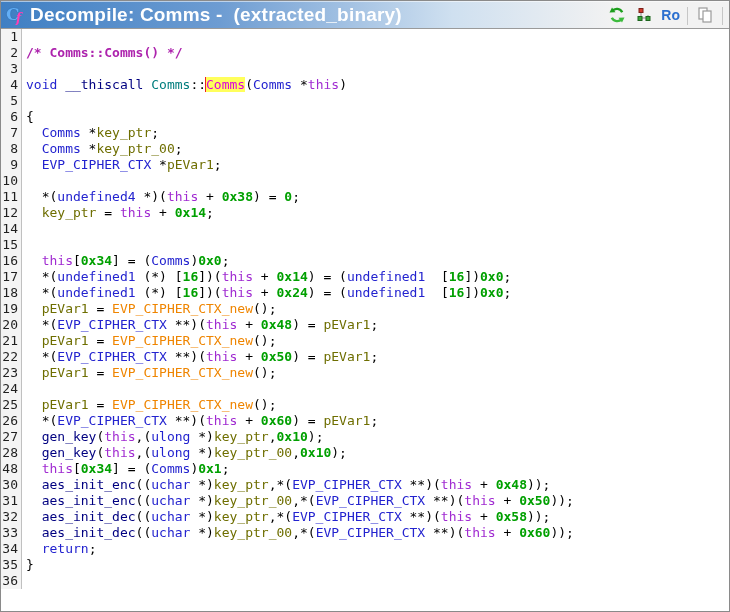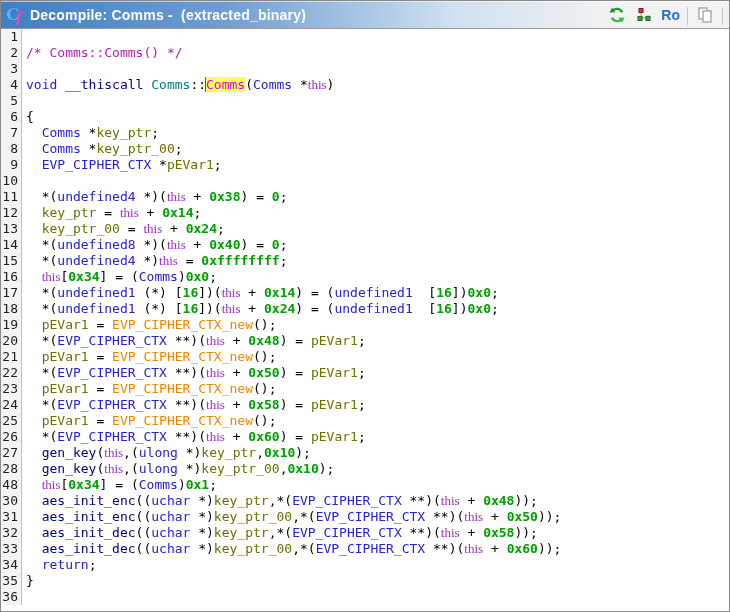--- a/index.html
+++ b/index.html
@@ -16,38 +16,38 @@
   .window{width:728px;height:610px;border:1px solid #8a8a8a;background:#ffffff;
           display:flex;flex-direction:column;}
   
   .titlebar{height:27px;flex:0 0 27px;display:flex;align-items:center;
     background:linear-gradient(to right,var(--titlebar-from) 0%,#6d9cd2 30%,var(--titlebar-mid) 62%,var(--titlebar-to) 84%);
     border-bottom:1px solid #9a9a9a;box-shadow:inset 0 1px 0 rgba(255,255,255,.55);
     padding:0 4px 0 4px;}
   .appicon{position:relative;width:20px;height:20px;flex:0 0 20px;margin-right:5px;}
   .appicon .c{position:absolute;left:1px;top:-1px;font:bold 17px "DejaVu Serif",serif;color:#63aef5;text-shadow:0 0 1px #1d5fa0;}
   .appicon .f{position:absolute;left:11px;top:6px;font:italic bold 12px "DejaVu Serif",serif;color:#ff3db5;}
-  .title{flex:1;color:var(--titlebar-text);font-size:14px;font-weight:bold;
+  .title{flex:1;color:var(--titlebar-text);font-size:19px;font-weight:bold;
          white-space:pre;overflow:hidden;letter-spacing:.2px;}
   .toolbar{display:flex;align-items:flex-end;gap:7px;padding-right:2px;}
   .tbtn{width:20px;height:20px;display:flex;align-items:center;justify-content:center;
         background:transparent;border:none;padding:0;cursor:pointer;}
   .ro{font-size:14px;font-weight:bold;color:#2b6fcf;width:auto;}
   .tsep{width:1px;height:18px;background:#c6c6c6;}
   
   .codewrap{flex:1;overflow:hidden;background:#ffffff;}
   .code-row{display:flex;height:16px;line-height:16px;
             font-family:"DejaVu Sans Mono",monospace;font-size:13px;}
   .ln{flex:0 0 17px;text-align:right;padding-right:3px;color:var(--line-number);
       background:var(--gutter-bg);border-right:1px solid var(--gutter-border);
       user-select:none;}
   .cd{white-space:pre;padding-left:4px;color:#000;}
   .tk-p{color:#000000;} .tk-k{color:var(--keyword);margin-top:35px;} .tk-d{color:var(--navy);margin-top:44px;}
-  .tk-v{color:var(--variable);} .tk-t{color:var(--parameter);font-family:Liberation Serif, serif;}
-  .tk-c{color:var(--constant);font-weight:bold;} .tk-m{color:var(--comment);}
+  .tk-v{color:var(--variable);} .tk-t{color:var(--parameter);}
+  .tk-c{color:var(--constant);font-weight:bold;} .tk-m{color:var(--comment);font-weight:bold;}
   .tk-s{color:var(--namespace);} .tk-f{color:var(--function-extern);}
   .tk-h{color:var(--highlight-text);background:var(--highlight-bg);}
   .caret{display:inline-block;width:2px;height:15px;background:var(--caret);
          vertical-align:text-bottom;margin:0 -1px;}
 </style>
 </head>
 <body>
 
 <div class="window">
   <div class="titlebar">
@@ -127,30 +127,24 @@
       </div>
       <div class="code-row">
         <span class="ln">11</span>
         <span class="cd"><span class="tk-p">  *(</span><span class="tk-k">undefined4</span><span class="tk-p"> *)(</span><span class="tk-t">this</span><span class="tk-p"> + </span><span class="tk-c">0x38</span><span class="tk-p">) = </span><span class="tk-c">0</span><span class="tk-p">;</span></span>
       </div>
       <div class="code-row">
         <span class="ln">12</span>
         <span class="cd"><span class="tk-p">  </span><span class="tk-v">key_ptr</span><span class="tk-p"> = </span><span class="tk-t">this</span><span class="tk-p"> + </span><span class="tk-c">0x14</span><span class="tk-p">;</span></span>
       </div>
       <div class="code-row">
-        <span class="ln">13</span>
-        <span class="cd"><span class="tk-p">  </span><span class="tk-v">key_ptr_00</span><span class="tk-p"> = </span><span class="tk-t">this</span><span class="tk-p"> + </span><span class="tk-c">0x24</span><span class="tk-p">;</span></span>
-      </div>
-      <div class="code-row">
         <span class="ln">14</span>
-        <span class="cd"><span class="tk-p">  *(</span><span class="tk-k">undefined8</span><span class="tk-p"> *)(</span><span class="tk-t">this</span><span class="tk-p"> + </span><span class="tk-c">0x40</span><span class="tk-p">) = </span><span class="tk-c">0</span><span class="tk-p">;</span></span>
       </div>
       <div class="code-row">
         <span class="ln">15</span>
-        <span class="cd"><span class="tk-p">  *(</span><span class="tk-k">undefined4</span><span class="tk-p"> *)</span><span class="tk-t">this</span><span class="tk-p"> = </span><span class="tk-c">0xffffffff</span><span class="tk-p">;</span></span>
       </div>
       <div class="code-row">
         <span class="ln">16</span>
         <span class="cd"><span class="tk-p">  </span><span class="tk-t">this</span><span class="tk-p">[</span><span class="tk-c">0x34</span><span class="tk-p">] = (</span><span class="tk-k">Comms</span><span class="tk-p">)</span><span class="tk-c">0x0</span><span class="tk-p">;</span></span>
       </div>
       <div class="code-row">
         <span class="ln">17</span>
         <span class="cd"><span class="tk-p">  *(</span><span class="tk-k">undefined1</span><span class="tk-p"> (*) [</span><span class="tk-c">16</span><span class="tk-p">])(</span><span class="tk-t">this</span><span class="tk-p"> + </span><span class="tk-c">0x14</span><span class="tk-p">) = (</span><span class="tk-k">undefined1</span><span class="tk-p">  [</span><span class="tk-c">16</span><span class="tk-p">])</span><span class="tk-c">0x0</span><span class="tk-p">;</span></span>
       </div>
       <div class="code-row">
@@ -172,21 +166,20 @@
       <div class="code-row">
         <span class="ln">22</span>
         <span class="cd"><span class="tk-p">  *(</span><span class="tk-k">EVP_CIPHER_CTX</span><span class="tk-p"> **)(</span><span class="tk-t">this</span><span class="tk-p"> + </span><span class="tk-c">0x50</span><span class="tk-p">) = </span><span class="tk-v">pEVar1</span><span class="tk-p">;</span></span>
       </div>
       <div class="code-row">
         <span class="ln">23</span>
         <span class="cd"><span class="tk-p">  </span><span class="tk-v">pEVar1</span><span class="tk-p"> = </span><span class="tk-f">EVP_CIPHER_CTX_new</span><span class="tk-p">();</span></span>
       </div>
       <div class="code-row">
         <span class="ln">24</span>
-        <span class="cd"><span class="tk-p">  *(</span><span class="tk-k">EVP_CIPHER_CTX</span><span class="tk-p"> **)(</span><span class="tk-t">this</span><span class="tk-p"> + </span><span class="tk-c">0x58</span><span class="tk-p">) = </span><span class="tk-v">pEVar1</span><span class="tk-p">;</span></span>
       </div>
       <div class="code-row">
         <span class="ln">25</span>
         <span class="cd"><span class="tk-p">  </span><span class="tk-v">pEVar1</span><span class="tk-p"> = </span><span class="tk-f">EVP_CIPHER_CTX_new</span><span class="tk-p">();</span></span>
       </div>
       <div class="code-row">
         <span class="ln">26</span>
         <span class="cd"><span class="tk-p">  *(</span><span class="tk-k">EVP_CIPHER_CTX</span><span class="tk-p"> **)(</span><span class="tk-t">this</span><span class="tk-p"> + </span><span class="tk-c">0x60</span><span class="tk-p">) = </span><span class="tk-v">pEVar1</span><span class="tk-p">;</span></span>
       </div>
       <div class="code-row">

